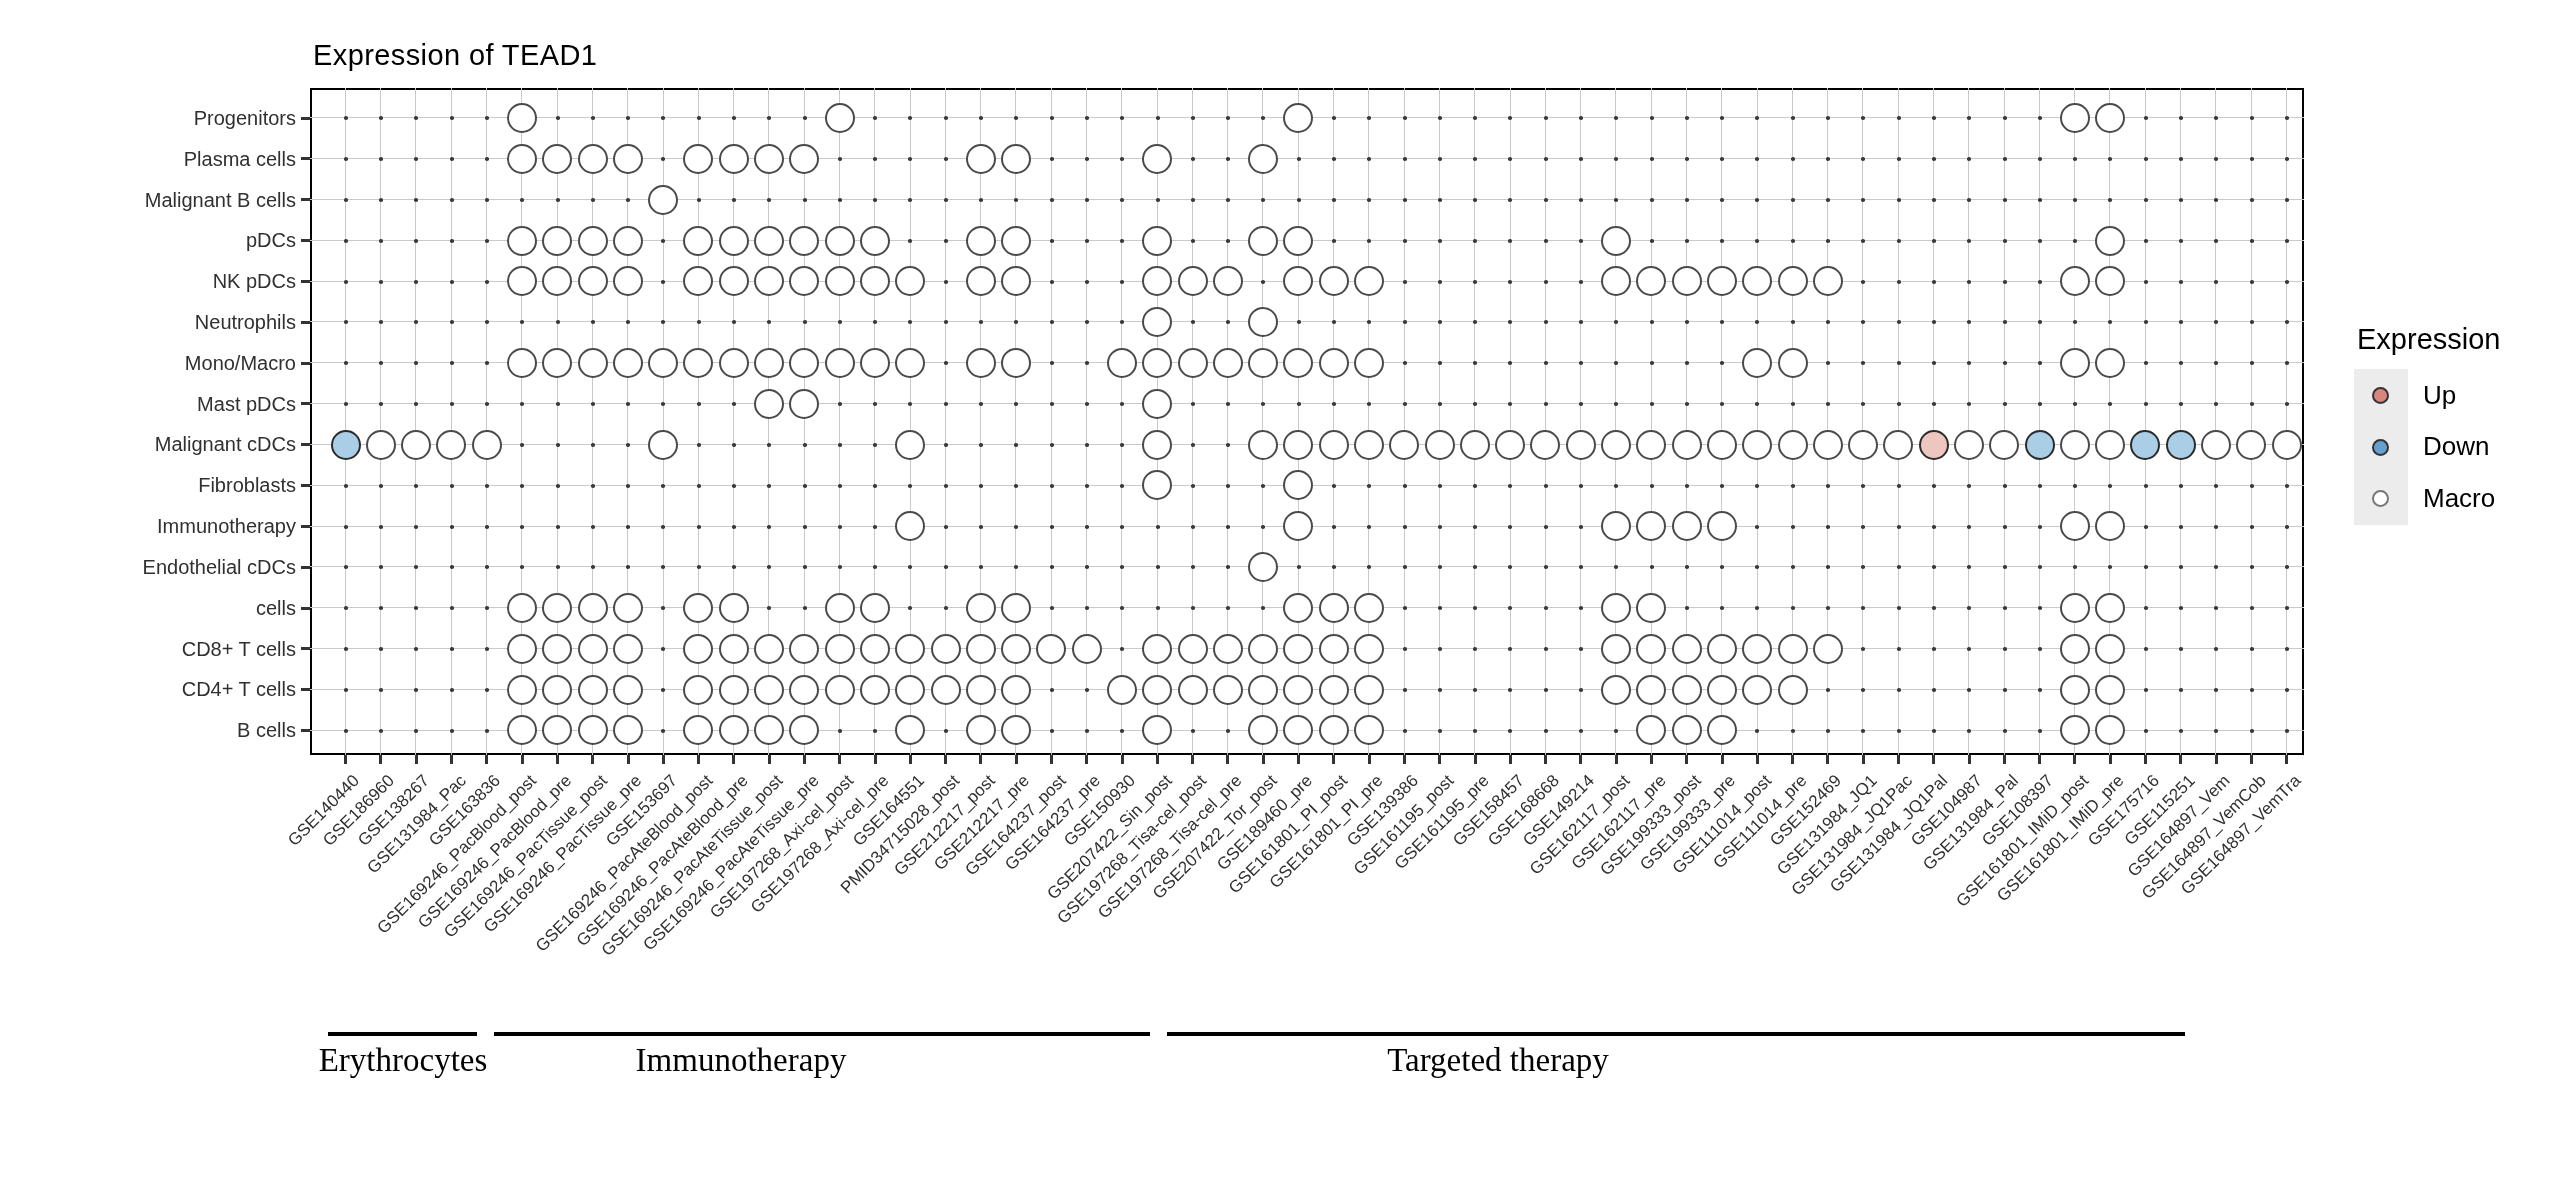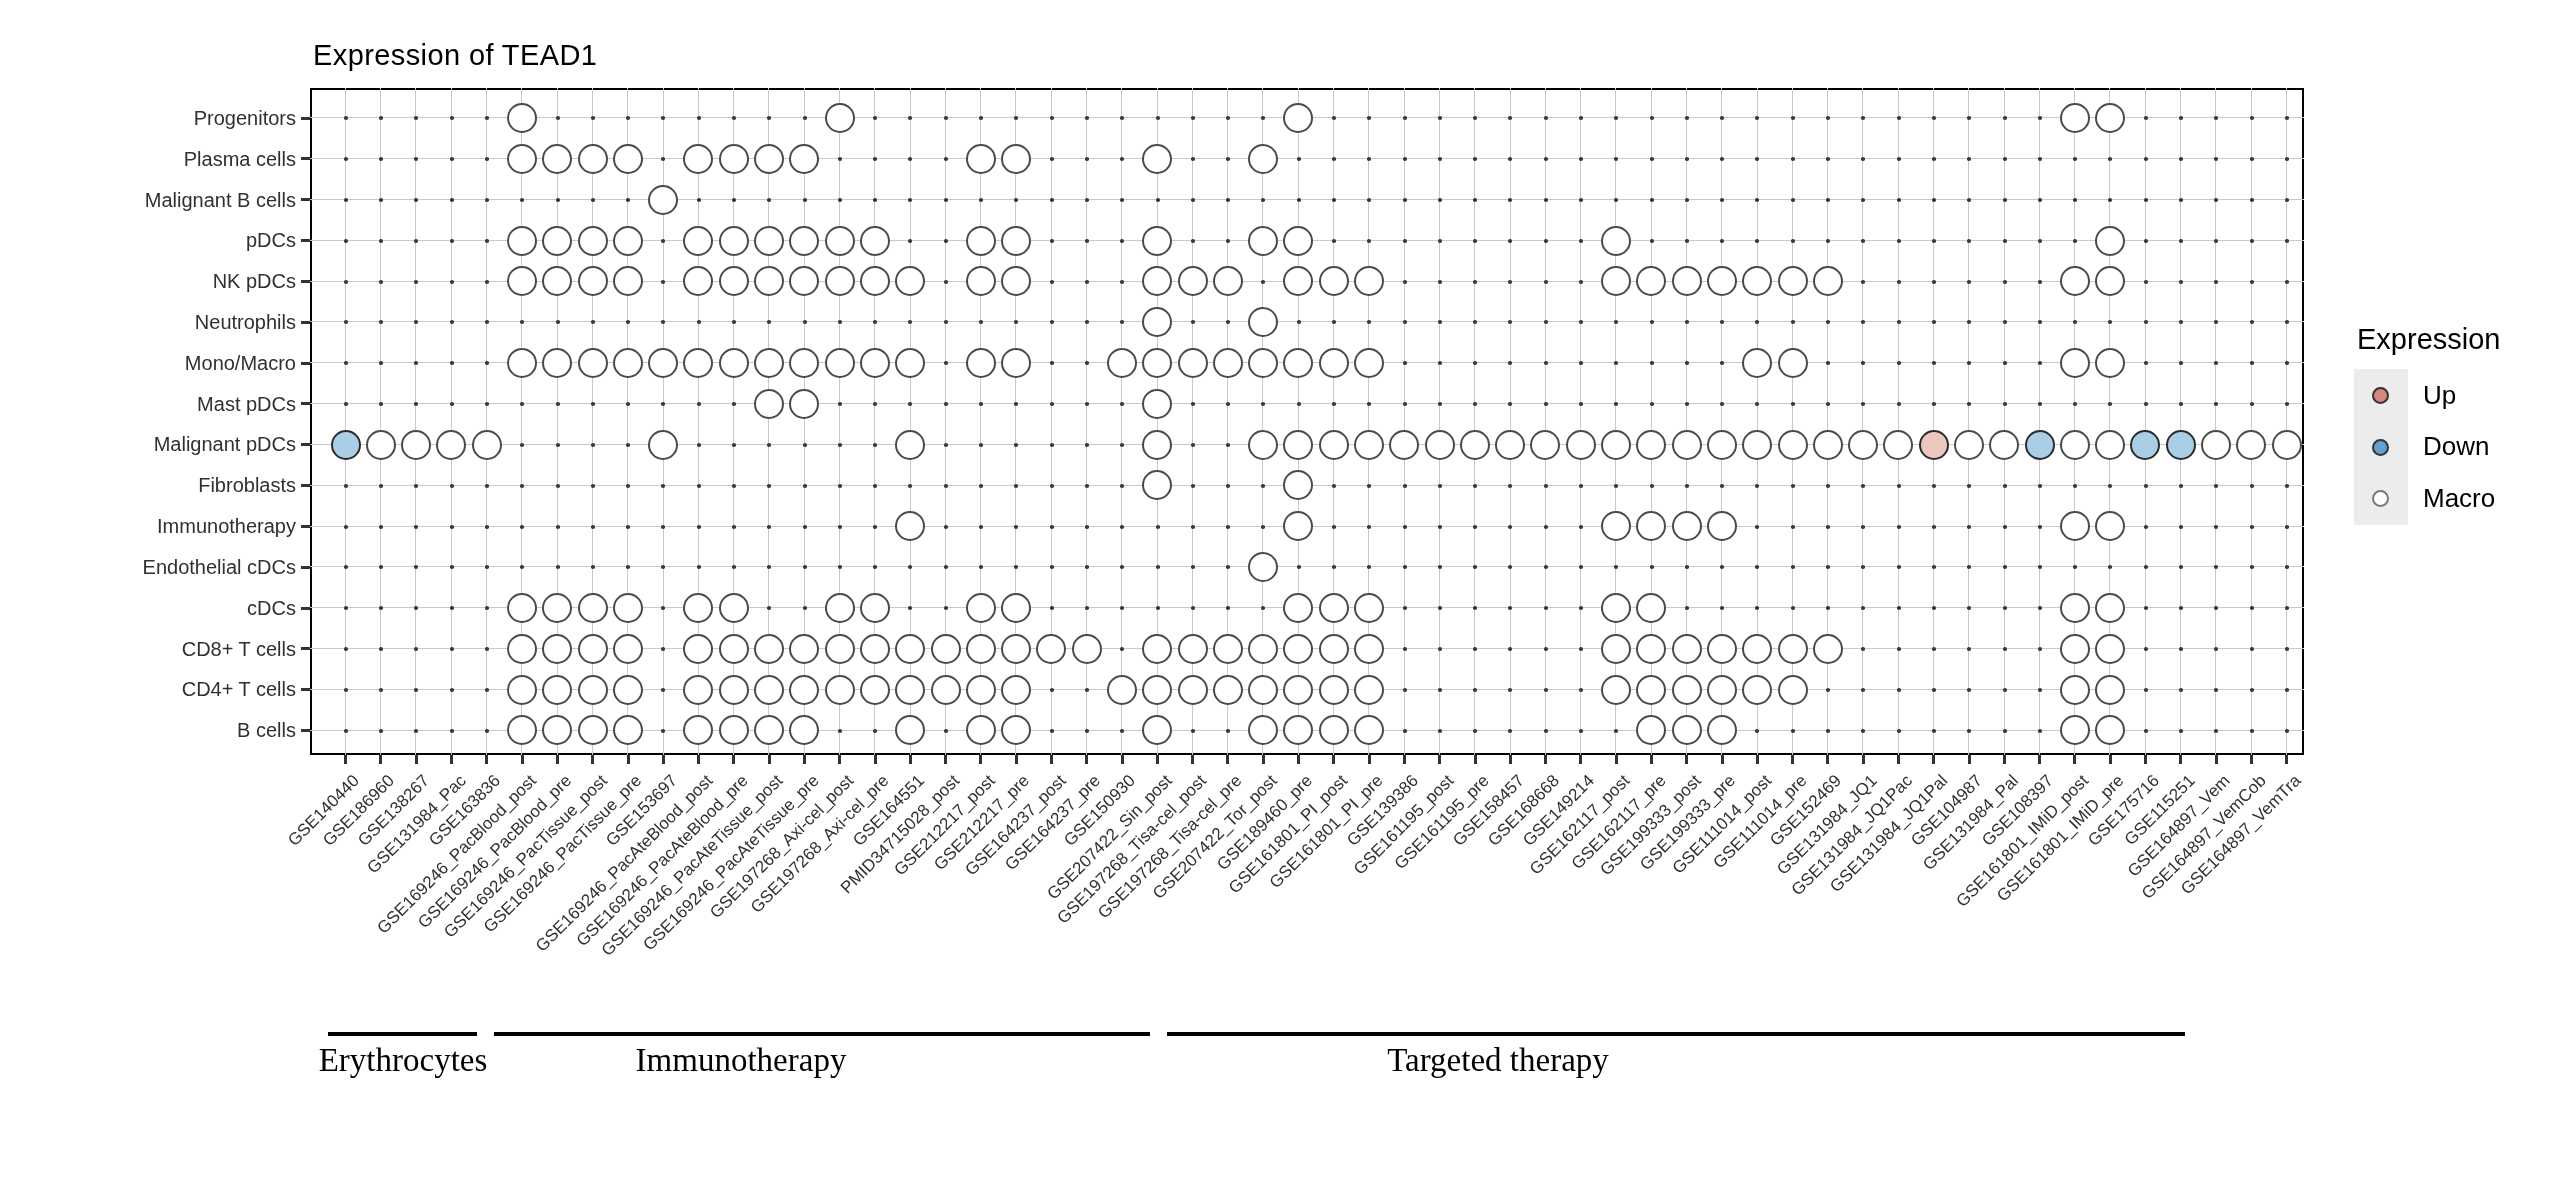--- a/index.html
+++ b/index.html
@@ -1410,22 +1410,22 @@
     <div class="xlab" style="right: 320px; top: 771px;">GSE164897_VemCob</div>
     <div class="xlab" style="right: 285px; top: 771px;">GSE164897_VemTra</div>
     <div class="ylab" style="left: 38px; top: 106px;">Progenitors</div>
     <div class="ylab" style="left: 38px; top: 147px;">Plasma cells</div>
     <div class="ylab" style="left: 38px; top: 188px;">Malignant B cells</div>
     <div class="ylab" style="left: 38px; top: 228px;">pDCs</div>
     <div class="ylab" style="left: 38px; top: 269px;">NK pDCs</div>
     <div class="ylab" style="left: 38px; top: 310px;">Neutrophils</div>
     <div class="ylab" style="left: 38px; top: 351px;">Mono/Macro</div>
     <div class="ylab" style="left: 38px; top: 392px;">Mast pDCs</div>
-    <div class="ylab" style="left: 38px; top: 432px;">Malignant pDCs</div>
+    <div class="ylab" style="left: 38px; top: 432px;">Malignant cDCs</div>
     <div class="ylab" style="left: 38px; top: 473px;">Fibroblasts</div>
     <div class="ylab" style="left: 38px; top: 514px;">Immunotherapy</div>
     <div class="ylab" style="left: 38px; top: 555px;">Endothelial cDCs</div>
-    <div class="ylab" style="left: 38px; top: 596px;">cDCs</div>
+    <div class="ylab" style="left: 38px; top: 596px;">cells</div>
     <div class="ylab" style="left: 38px; top: 637px;">CD8+ T cells</div>
     <div class="ylab" style="left: 38px; top: 677px;">CD4+ T cells</div>
     <div class="ylab" style="left: 38px; top: 718px;">B cells</div>
   </div>
 
 
 </body></html>

